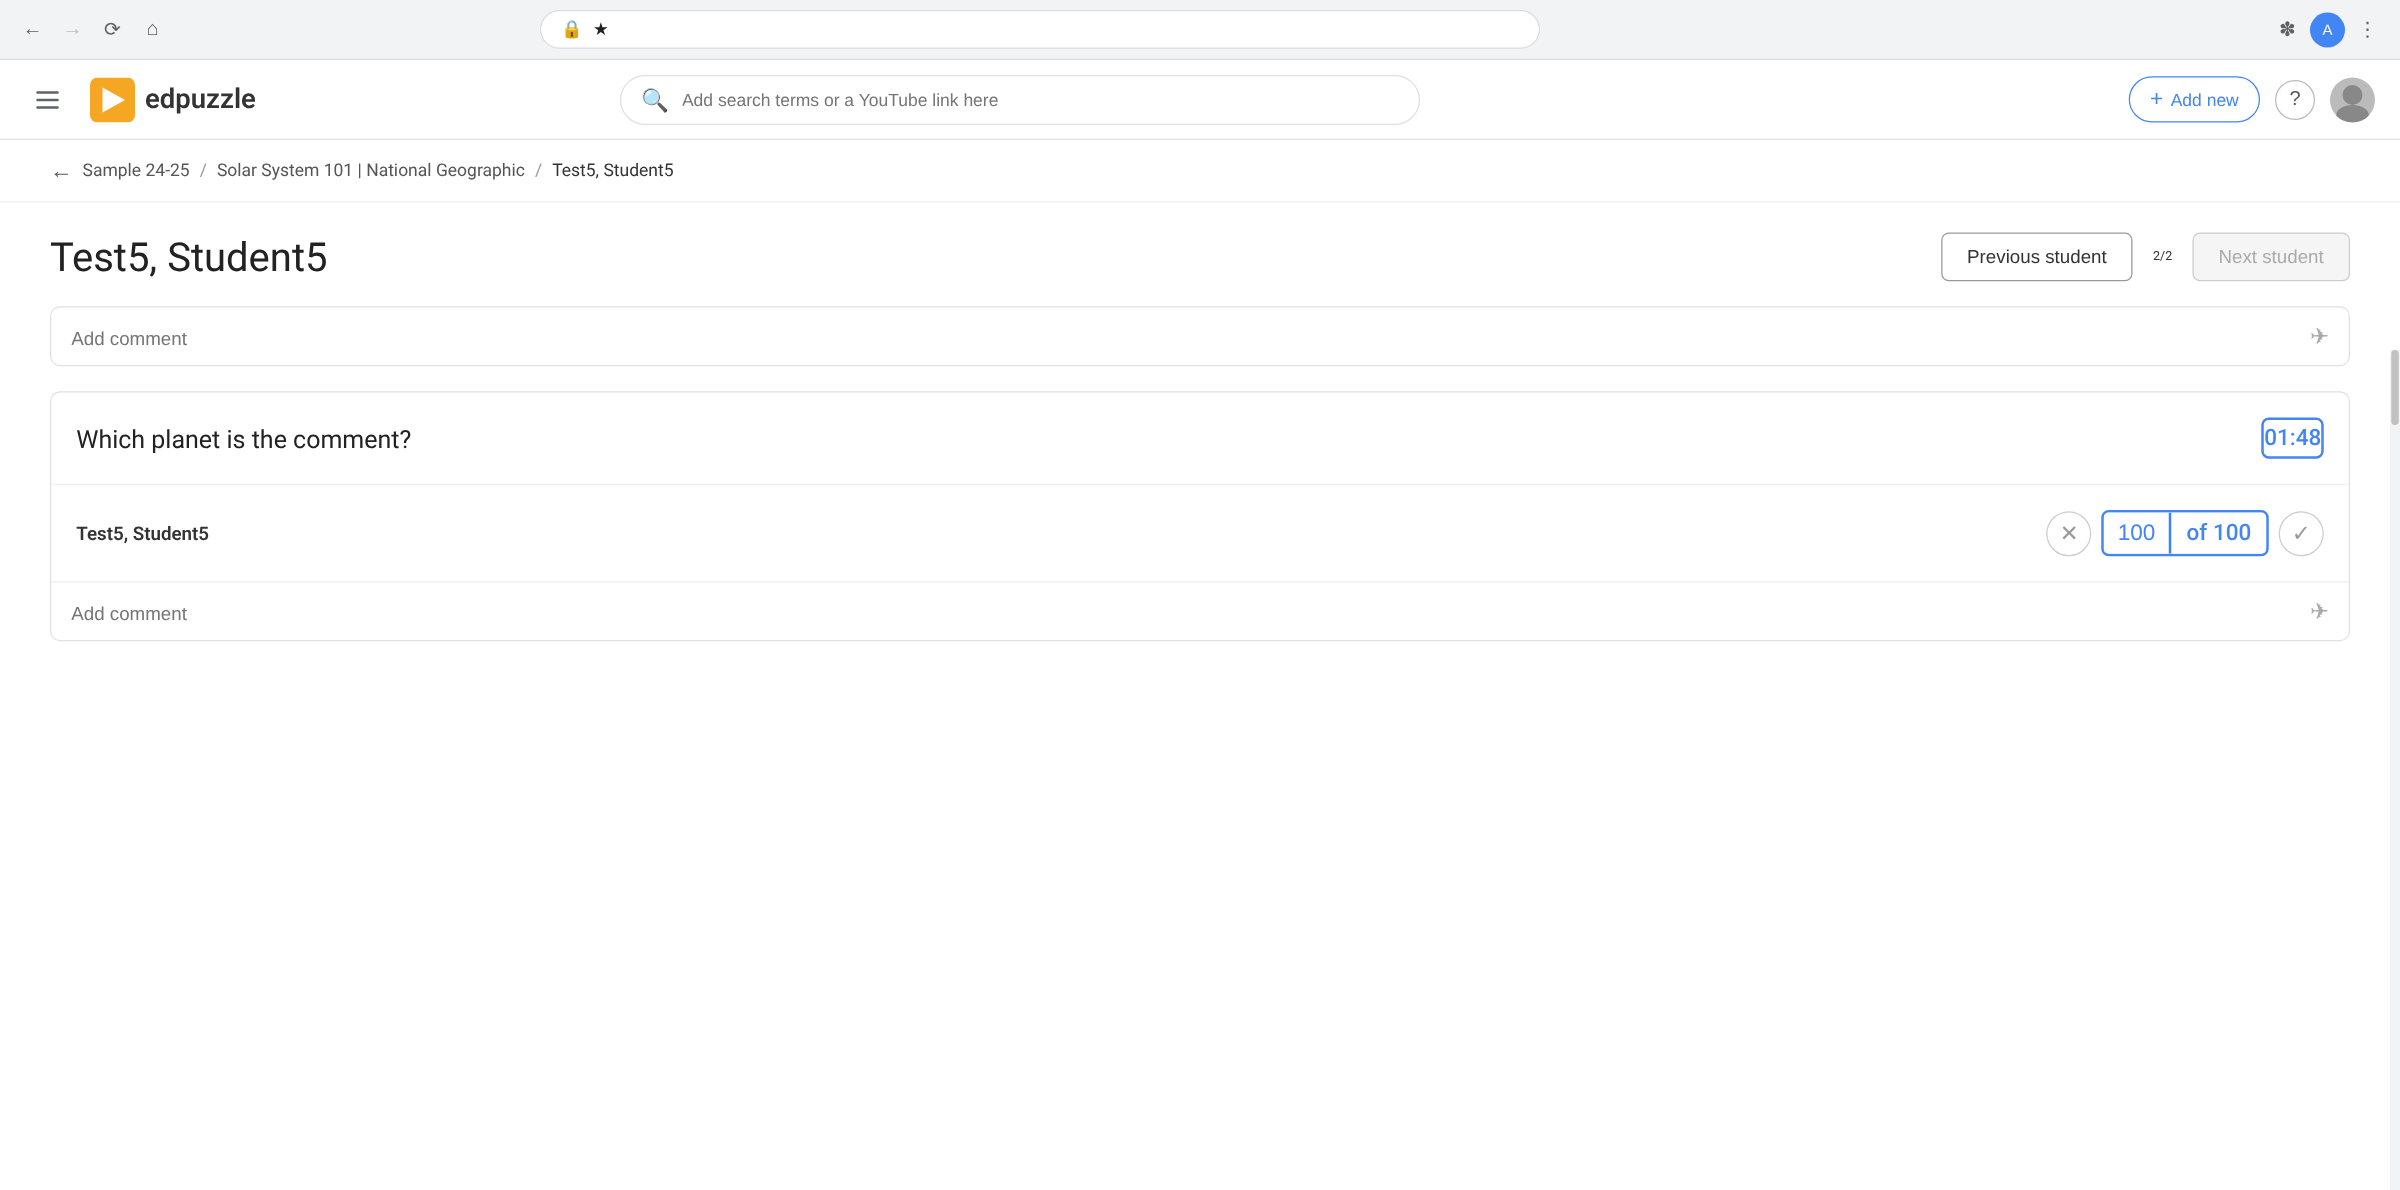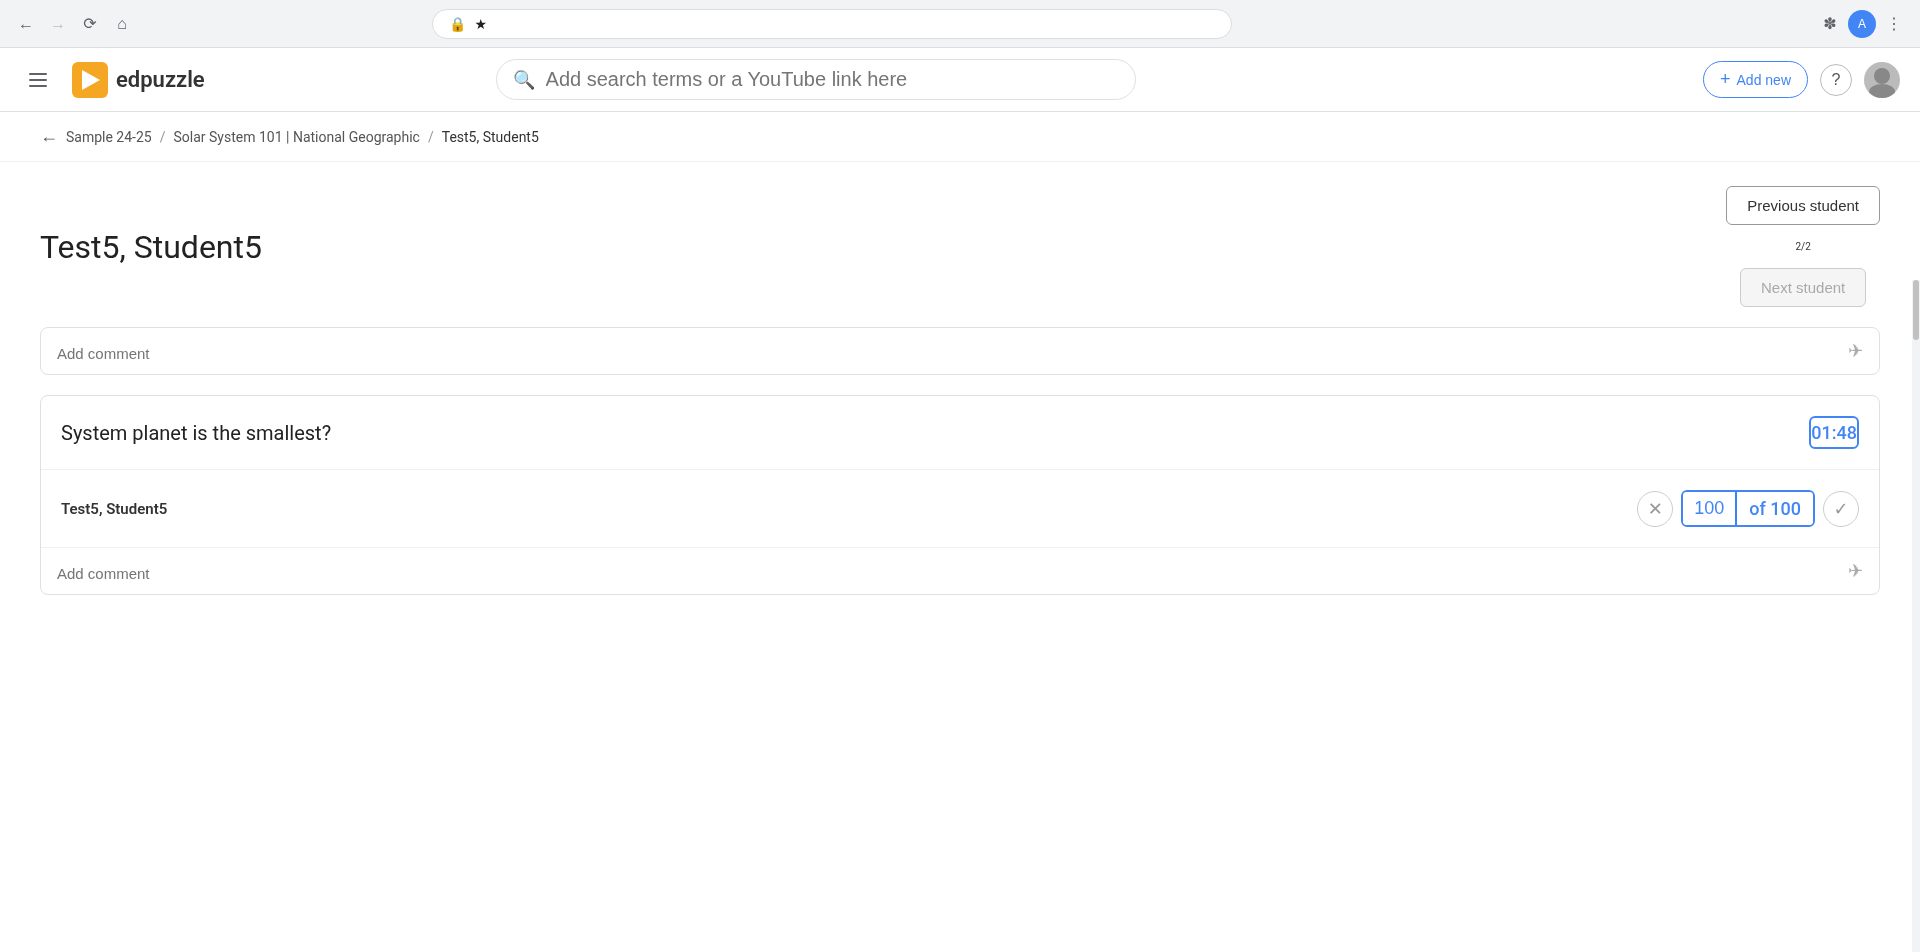--- a/index.html
+++ b/index.html
@@ -75,21 +75,21 @@
       margin: 0 auto;
       display: flex;
       align-items: center;
       border: 1px solid #e0e0e0;
       border-radius: 24px;
       padding: 8px 16px;
       gap: 10px;
       background: #fff;
     }
     .search-input {
-      border: none; outline: none; font-size: 20px; color: #555; flex: 1;
+      border: none; outline: none; font-size: 14px; color: #555; flex: 1;
       background: transparent;
     }
     .header-right { display: flex; align-items: center; gap: 12px; margin-left: auto; }
     .add-new-btn {
       display: flex; align-items: center; gap: 6px;
       background: #fff; border: 1.5px solid #4285f4; color: #4285f4;
       padding: 7px 16px; border-radius: 20px; font-size: 14px; font-weight: 500;
       cursor: pointer;
     }
     .help-btn {
@@ -125,21 +125,21 @@
     .page-content { padding: 0 40px; }
 
     
     .page-title-row {
       display: flex;
       align-items: center;
       justify-content: space-between;
       padding: 24px 0 20px 0;
     }
     .page-title { font-size: 32px; font-weight: 400; color: #222; }
-    .student-nav { display: flex; align-items: center; gap: 16px; flex-direction: column; }
+    .student-nav { display: flex; align-items: center; gap: 16px; }
     .prev-student-btn {
       padding: 10px 20px; border: 1.5px solid #999; border-radius: 6px;
       background: #fff; font-size: 15px; color: #333; cursor: pointer; font-weight: 400;
     }
     .student-counter { font-size: 10px; color: #333; white-space: nowrap; }
     .next-student-btn {
       padding: 10px 20px; border: 1.5px solid #ccc; border-radius: 6px;
       background: #f5f5f5; font-size: 15px; color: #aaa; cursor: default; font-weight: 400;
     }
 
@@ -329,21 +329,21 @@
         <input class="comment-input" type="text" placeholder="Add comment" style="">
         <button class="send-btn">
           <span>✈</span>
         </button>
       </div>
     </div>
 
     <div class="question-card">
 
       <div class="question-header">
-        <span class="question-text">System planet is the smallest?</span>
+        <span class="question-text">Which planet is the comment?</span>
         <div class="time-badge">01:48</div>
       </div>
 
       <div class="answer-row">
         <span class="student-name">Test5, Student5</span>
         <div class="grading-controls">
           <button class="reject-btn">
             <span>✕</span>
           </button>
           <div class="score-input-wrapper">

